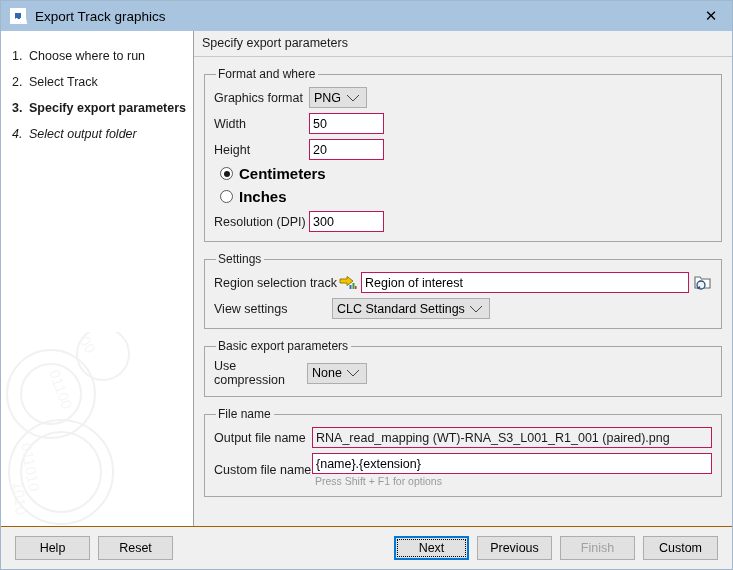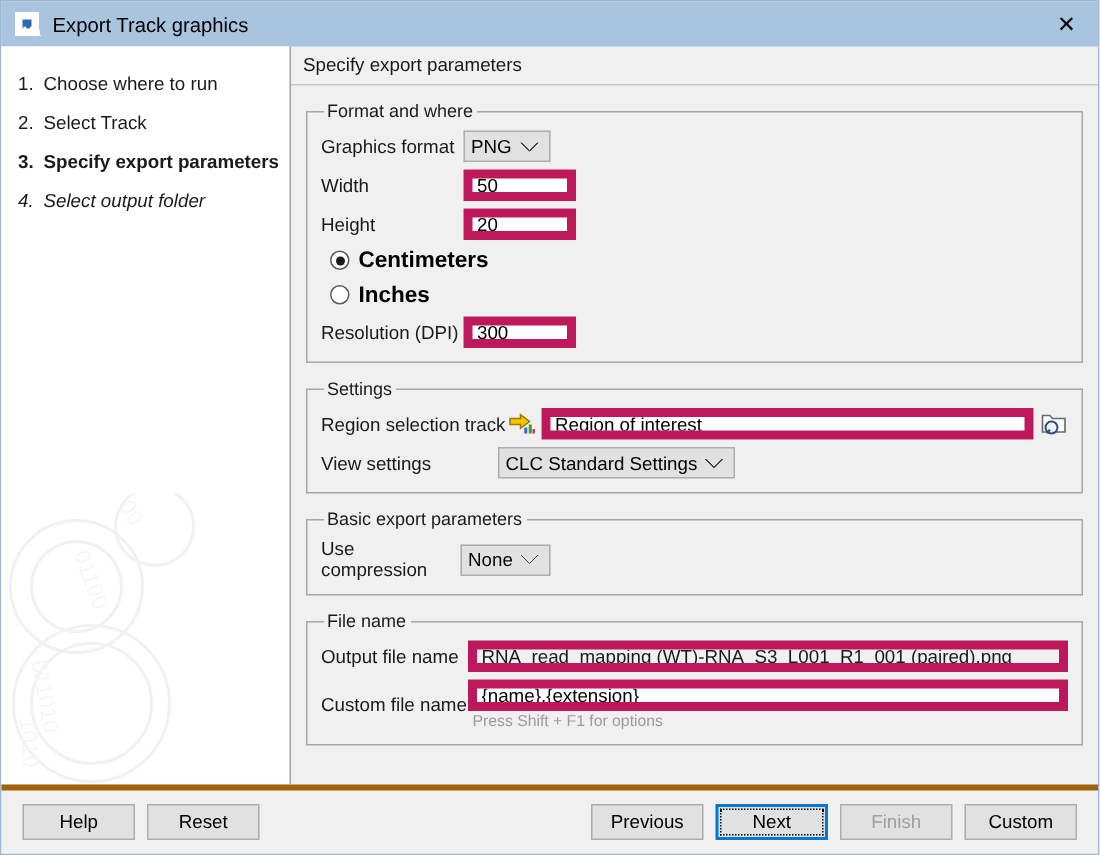--- a/index.html
+++ b/index.html
@@ -185,21 +185,21 @@
     background-repeat: no-repeat;
     padding-right: 24px;
     box-sizing: border-box;
     cursor: pointer;
   }
   input.txt {
     font-family: "Liberation Sans", sans-serif;
     font-size: 12.5px;
     height: 21px;
     box-sizing: border-box;
-    border: 6px solid #be185d;
+    border: 1px solid #be185d;
     background: #ffffff;
     color: #000;
     padding: 0 3px;
     outline: none;
   }
   input.txt.readonly {
     background: #f0f0f0;
     color: #1a1a1a;
   }
   .w-num { width: 75px; }
@@ -239,21 +239,21 @@
     margin-top: 1px;
   }
 
   .track-icon { margin: 0 4px 0 2px; flex: 0 0 auto; display:block; }
   .browse-icon { margin-left: 4px; flex: 0 0 auto; display:block; cursor: pointer; }
 
   
   .footer {
     height: 42px;
     flex: 0 0 auto;
-    border-top: 4px solid #a16207;
+    border-top: 1px solid #a16207;
     display: flex;
     align-items: center;
     padding: 0 14px;
     background: #f0f0f0;
     position: relative;
   }
   .footer .left { display: flex; gap: 8px; }
   .footer .right { display: flex; gap: 8px; margin-left: auto; }
   button.btn {
     font-family: "Liberation Sans", sans-serif;
@@ -420,20 +420,20 @@
       </div>
     </div>
   </div>
 
   <div class="footer">
     <div class="left">
       <button class="btn">Help</button>
       <button class="btn">Reset</button>
     </div>
     <div class="right">
+      <button class="btn focused">Next</button>
       <button class="btn">Previous</button>
-      <button class="btn focused">Next</button>
       <button class="btn" disabled="">Finish</button>
       <button class="btn">Custom</button>
     </div>
   </div>
 
 </div>
 
 </body></html>

